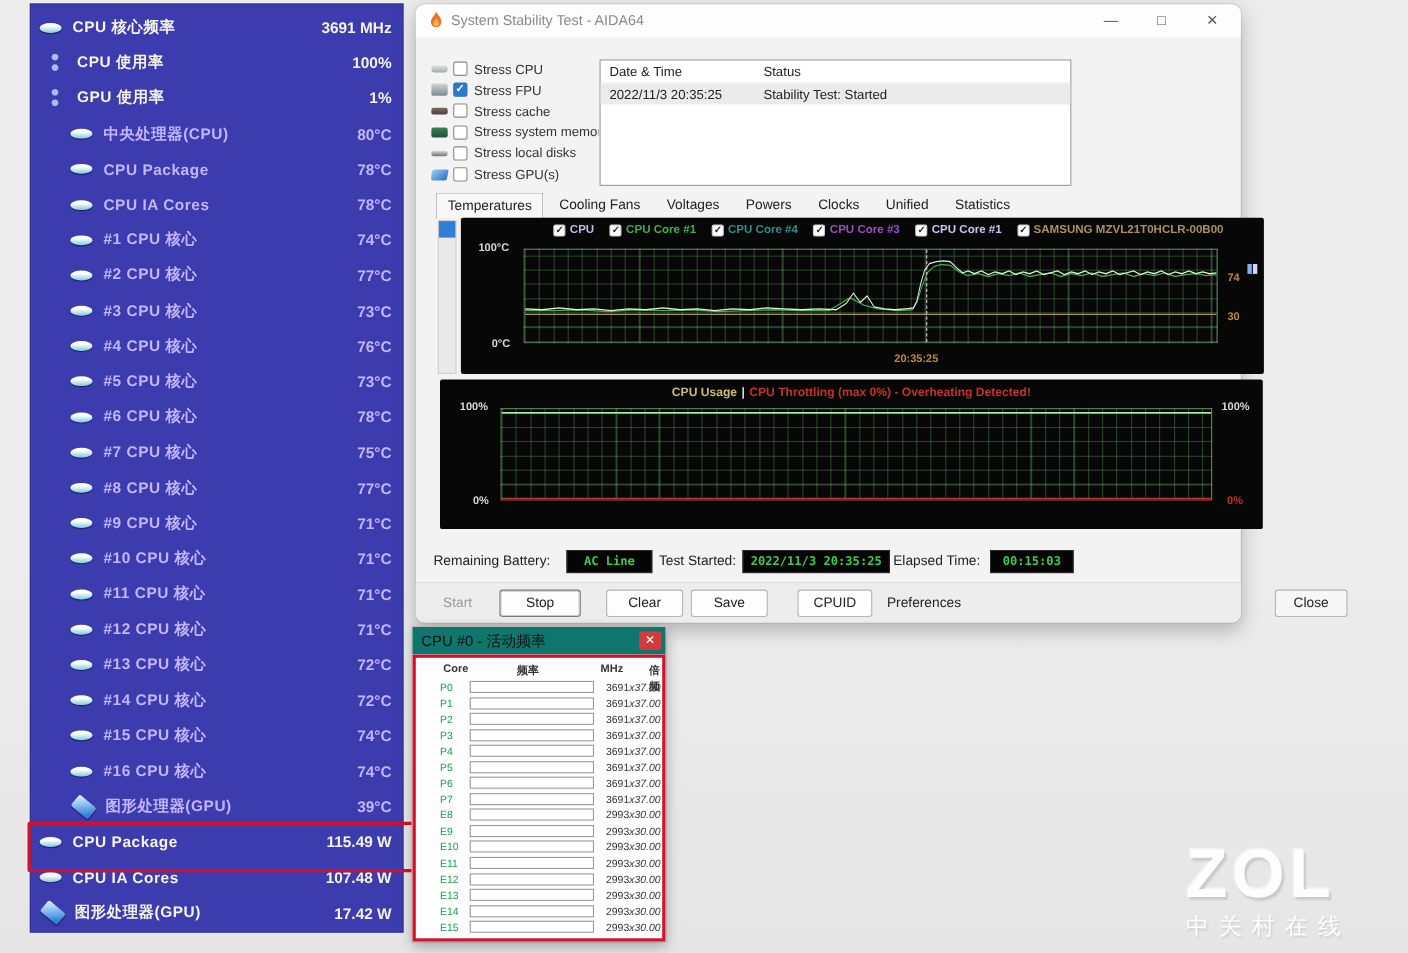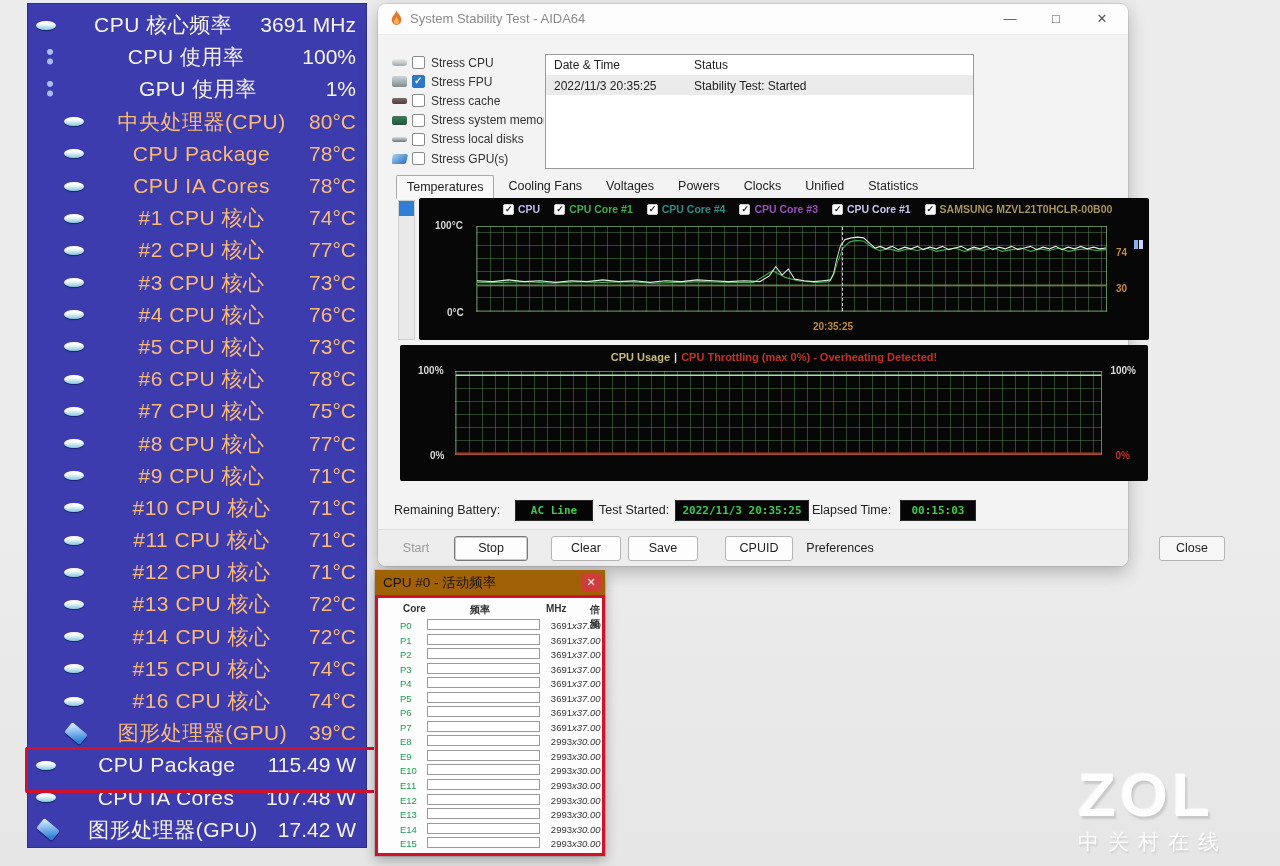--- a/index.html
+++ b/index.html
@@ -1,25 +1,25 @@
 <!DOCTYPE html>
 <html><head>
 <meta charset="utf-8">
 <style>
   html,body{margin:0;padding:0;}
   body{width:1280px;height:866px;overflow:hidden;background:#eaeaea;font-family:"Liberation Sans",sans-serif;}
   #stage{position:relative;width:1280px;height:866px;background:linear-gradient(180deg,#ececec 0%,#ececec 60%,#e6e6e6 100%);}
 
   
   #osd{position:absolute;left:28px;top:4px;width:338px;height:843px;background:#3c3caf;box-shadow:0 0 0 1px #2e2e90;padding:5px 0 0 0;box-sizing:border-box;}
-  .osd-row{display:flex;align-items:center;height:32.2px;padding:0 10px 0 8px;font-weight:normal;font-size:21px;text-align:center;}
+  .osd-row{display:flex;align-items:center;height:32.2px;padding:0 10px 0 8px;font-weight:bold;font-size:14px;}
   .osd-row .lbl{flex:1;white-space:nowrap;letter-spacing:.5px;}
   .osd-row .val{white-space:nowrap;}
   .w{color:#f7f3e6;}
-  .g{color:#fdba74;padding-left:36px;}
+  .g{color:#c4b5fd;padding-left:36px;}
   .ic{display:inline-block;margin-right:10px;flex:0 0 20px;}
   .ic-fan{width:17px;height:9px;border-radius:50%;background:linear-gradient(180deg,#ffffff 30%,#8fd0e2 90%);box-shadow:0 1px 1px rgba(0,0,30,.5);}
   .ic-dots{width:8px;height:16px;margin-left:4px;background:
      radial-gradient(circle at 50% 18%, #a9bdf2 0 2.5px, transparent 3.5px),
      radial-gradient(circle at 50% 78%, #a9bdf2 0 2.5px, transparent 3.5px);}
   .ic-gpu{width:13px;height:13px;margin-left:2px;background:linear-gradient(135deg,#cfe9ff 10%,#2f80d8 85%);transform:rotate(40deg);border-radius:2px;box-shadow:1px 1px 1px rgba(0,0,40,.5);}
 
   
   .red-annot{position:absolute;border:3px solid #d2122b;border-radius:2px;pointer-events:none;}
   #annot-pkg{left:25px;top:747px;width:352px;height:40px;}
@@ -99,21 +99,21 @@
   .btn{position:absolute;top:6px;height:23px;line-height:23px;text-align:center;background:#fdfdfd;border:1px solid #b4b4b4;border-radius:3px;}
   .btn.flat{background:transparent;border-color:transparent;}
   .btn.disabled{color:#9a9a9a;}
   .btn.primary{border-color:#7a7a7a;box-shadow:0 0 0 1px #c9c9c9 inset;}
   #b-start{left:14px;width:46px;} #b-stop{left:76px;width:72px;} #b-clear{left:173px;width:68px;}
   #b-save{left:250px;width:68px;} #b-cpuid{left:347px;width:66px;} #b-pref{left:420px;width:82px;}
   #b-close{left:781px;width:64px;background:#f7f7f7;}
 
   
   #freqwin{position:absolute;left:375px;top:570px;width:230px;height:286px;background:#fdfdfd;box-shadow:0 4px 12px rgba(0,0,0,.3),0 0 0 1px #c9c9c9;}
-  #freq-titlebar{position:absolute;left:0;top:0;right:0;height:25px;background:#a16207;border-bottom:1px solid #ddd;}
+  #freq-titlebar{position:absolute;left:0;top:0;right:0;height:25px;background:#0f766e;border-bottom:1px solid #ddd;}
   #freq-title{position:absolute;left:8px;top:4px;font-size:13.5px;color:#111;}
   #freq-close{position:absolute;right:4px;top:4px;width:20px;height:17px;background:#d23b3b;color:#fff;font-size:11px;text-align:center;line-height:17px;border-radius:2px;}
   #freq-body{position:absolute;left:0;top:25px;right:0;bottom:0;border:3px solid #d2122b;box-sizing:border-box;background:#fdfdfd;padding:3px 0 0 16px;}
   #freq-hdr{position:relative;height:17px;font-size:10px;font-weight:bold;color:#333;}
   #freq-hdr span{position:absolute;top:2px;}
   #fh-core{left:9px;} #fh-freq{left:76px;} #fh-mhz{left:152px;} #fh-mult{left:196px;}
   .frow{position:relative;height:14.55px;font-size:9.5px;color:#333;}
   .frow .core{position:absolute;left:6px;top:2px;width:24px;text-align:left;color:#18a14d;font-weight:normal;}
   .frow .barbox{position:absolute;left:33px;top:1px;width:113px;height:11px;border:1px solid #9a9a9a;background:#fff;box-sizing:border-box;}
   .frow .fill{height:100%;background:linear-gradient(90deg,#2e2e06 0%,#7a7a10 45%,#e8e81e 85%,#ffff5e 100%);}

